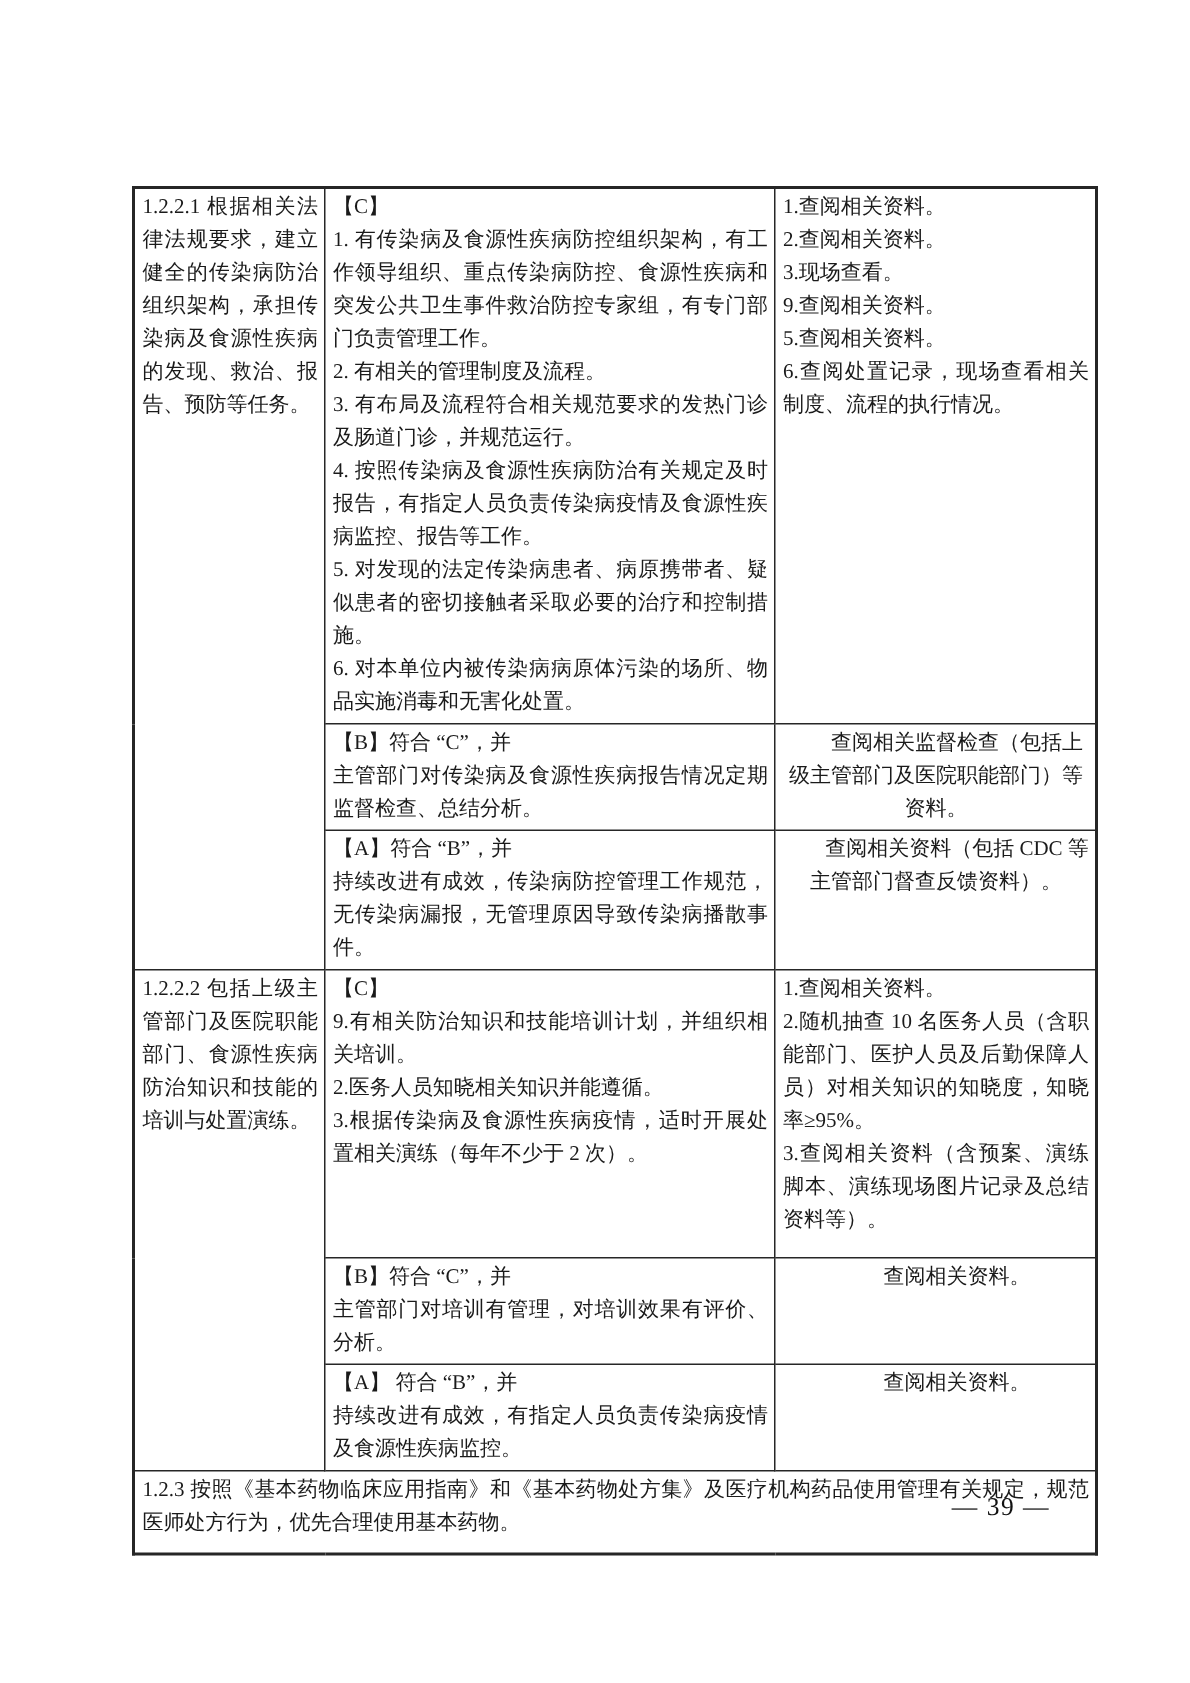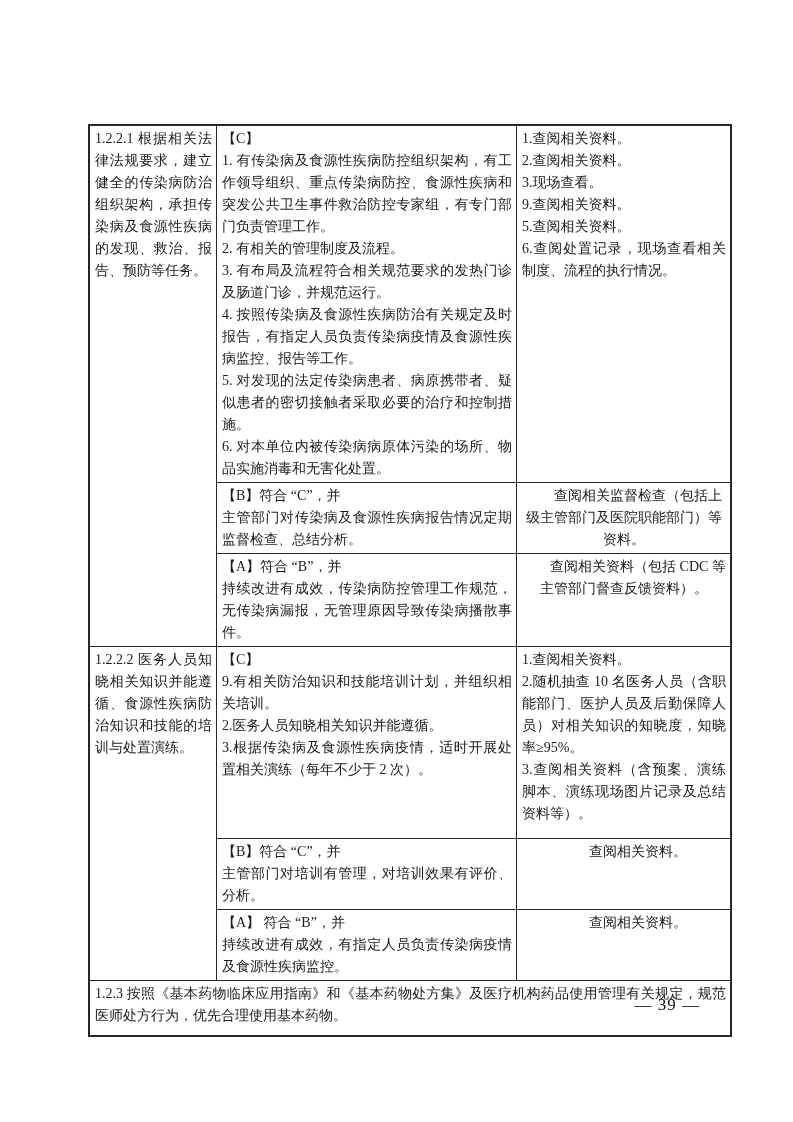--- a/index.html
+++ b/index.html
@@ -102,21 +102,21 @@
           <div class="para">【A】符合 “B”，并</div>
           <div class="para">持续改进有成效，传染病防控管理工作规范，无传染病漏报，无管理原因导致传染病播散事件。</div>
         </td>
         <td class="method-col">
           <div class="para method-indent">查阅相关资料（包括 CDC 等主管部门督查反馈资料）。</div>
         </td>
       </tr>
 
       <tr class="r-c2">
         <td class="clause-col" rowspan="3">
-          <div class="para">1.2.2.2 医务人员知晓相关知识并能遵循、食源性疾病防治知识和技能的培训与处置演练。</div>
+          <div class="para">1.2.2.2 包括上级主管部门及医院职能部门、食源性疾病防治知识和技能的培训与处置演练。</div>
         </td>
         <td class="req-col">
           <div class="para">【C】</div>
           <div class="para">9.有相关防治知识和技能培训计划，并组织相关培训。</div>
           <div class="para">2.医务人员知晓相关知识并能遵循。</div>
           <div class="para">3.根据传染病及食源性疾病疫情，适时开展处置相关演练（每年不少于 2 次）。</div>
         </td>
         <td class="method-col">
           <div class="para">1.查阅相关资料。</div>
           <div class="para">2.随机抽查 10 名医务人员（含职能部门、医护人员及后勤保障人员）对相关知识的知晓度，知晓率≥95%。</div>

